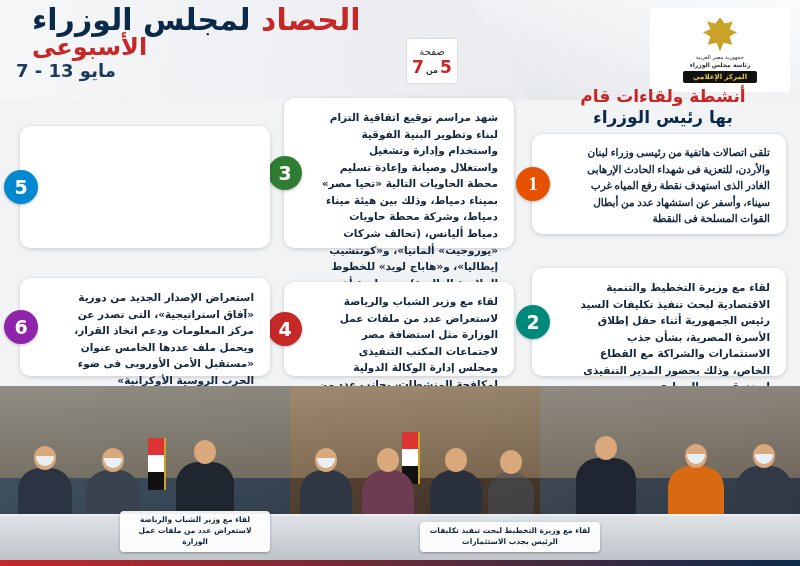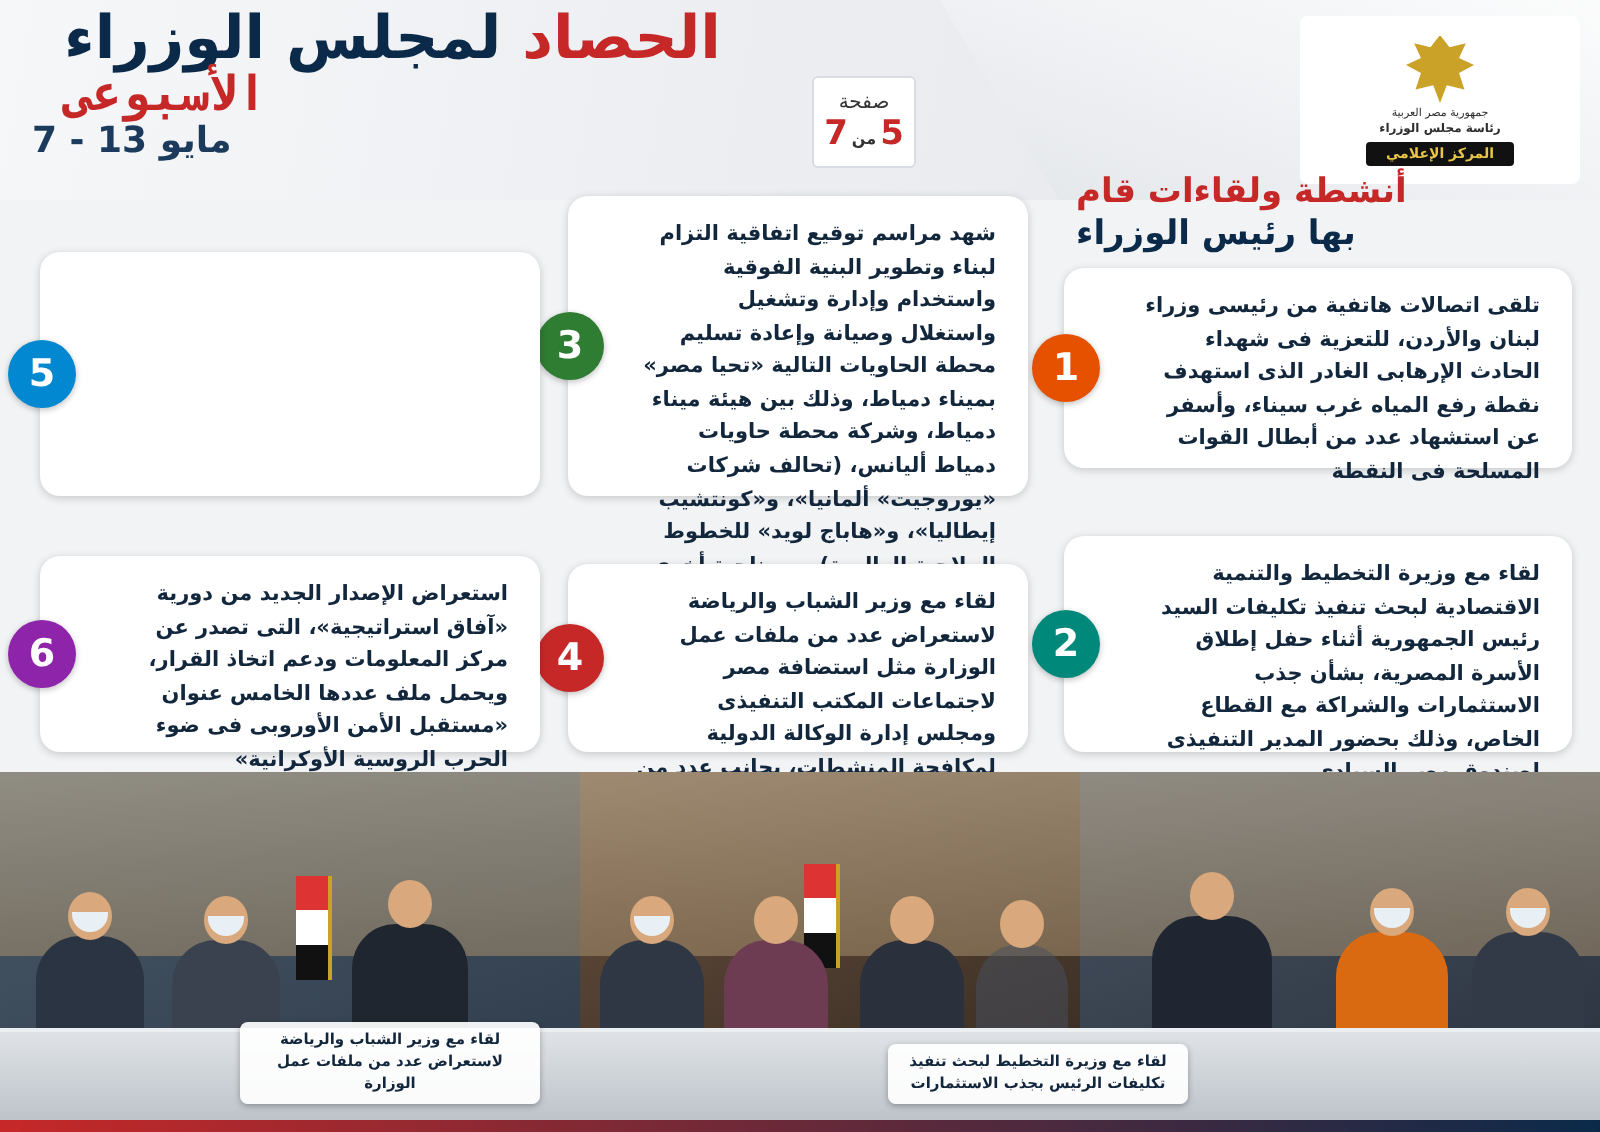--- a/index.html
+++ b/index.html
@@ -52,39 +52,39 @@
   }
   .title-main {
     font-size: 30px; font-weight: bold; color: #0b2a4a;
     line-height: 1.08; letter-spacing: -.5px;
   }
   .title-main .red { color: #c62828; }
   .title-sub {
     font-size: 24px; font-weight: bold; color: #0b2a4a;
     line-height: 1.1; margin-top: -2px;
   }
-  .title-sub .red { color: #c62828; font-family: Liberation Mono, monospace; }
+  .title-sub .red { color: #c62828; }
   .date-line {
     position: absolute; top: 60px; left: 16px;
     font-size: 18px; color: #1b3a5c; font-weight: bold; direction: ltr;
   }
   .page-badge {
     position: absolute; top: 38px; left: 406px;
     width: 52px; height: 46px;
     background: #ffffff; border: 1px solid #d9dde2; border-radius: 3px;
     display: flex; flex-direction: column; align-items: center; justify-content: center;
   }
   .page-badge .lbl { font-size: 10px; color: #333; }
   .page-badge .nums { font-size: 17px; font-weight: bold; color: #c62828; }
   .page-badge .nums .sep { font-size: 8px; color: #333; margin: 0 2px; }
 
   
   .section-title {
     position: absolute; top: 86px; right: 12px; width: 250px;
-    text-align: left; direction: rtl;
+    text-align: center; direction: rtl;
   }
   .section-title .t1 { font-size: 17px; font-weight: bold; color: #c62828; line-height: 1.25; }
   .section-title .t2 { font-size: 17px; font-weight: bold; color: #0b2a4a; line-height: 1.25; }
 
   
   .card {
     position: absolute;
     background: #ffffff;
     border-radius: 10px;
     box-shadow: 0 1px 4px rgba(0,0,0,.18);
@@ -96,21 +96,21 @@
     font-weight: bold; text-align: right;
   }
   .num {
     position: absolute; left: -16px; top: 50%; transform: translateY(-50%);
     width: 34px; height: 34px; border-radius: 50%;
     color: #fff; font-size: 19px; font-weight: bold;
     display: flex; align-items: center; justify-content: center;
     box-shadow: 0 1px 3px rgba(0,0,0,.25);
   }
   
-  #card1 { top: 134px; right: 14px; width: 254px; height: 100px; }
+  #card1 { top: 134px; right: 14px; width: 254px; height: 100px; font-family: Liberation Serif, serif; }
   #card2 { top: 268px; right: 14px; width: 254px; height: 108px; }
   #card3 { top: 98px;  right: 286px; width: 230px; height: 150px; }
   #card4 { top: 282px; right: 286px; width: 230px; height: 94px; }
   #card5 { top: 126px; right: 530px; width: 250px; height: 122px; }
   #card6 { top: 278px; right: 530px; width: 250px; height: 98px; }
 
   
   .photos {
     position: absolute; top: 386px; left: 0; width: 800px; height: 180px;
     background: #1d2a38;
@@ -153,21 +153,21 @@
   .caption {
     position: absolute; bottom: 14px;
     background: rgba(255,255,255,.92);
     border-radius: 4px;
     padding: 4px 7px;
     font-size: 7.5px; font-weight: bold; color: #12263c;
     line-height: 1.45; text-align: center; direction: rtl;
     box-shadow: 0 1px 3px rgba(0,0,0,.3);
   }
   #capL { left: 120px; width: 150px; }
-  #capR { left: 444px; width: 150px; }
+  #capR { left: 420px; width: 180px; }
 
   .bottom-bar {
     position: absolute; bottom: 0; left: 0; width: 800px; height: 6px;
     background: linear-gradient(90deg,#c62828 0%,#0b2a4a 100%);
   }
 </style>
 </head>
 <body>
 
 <div class="page">

